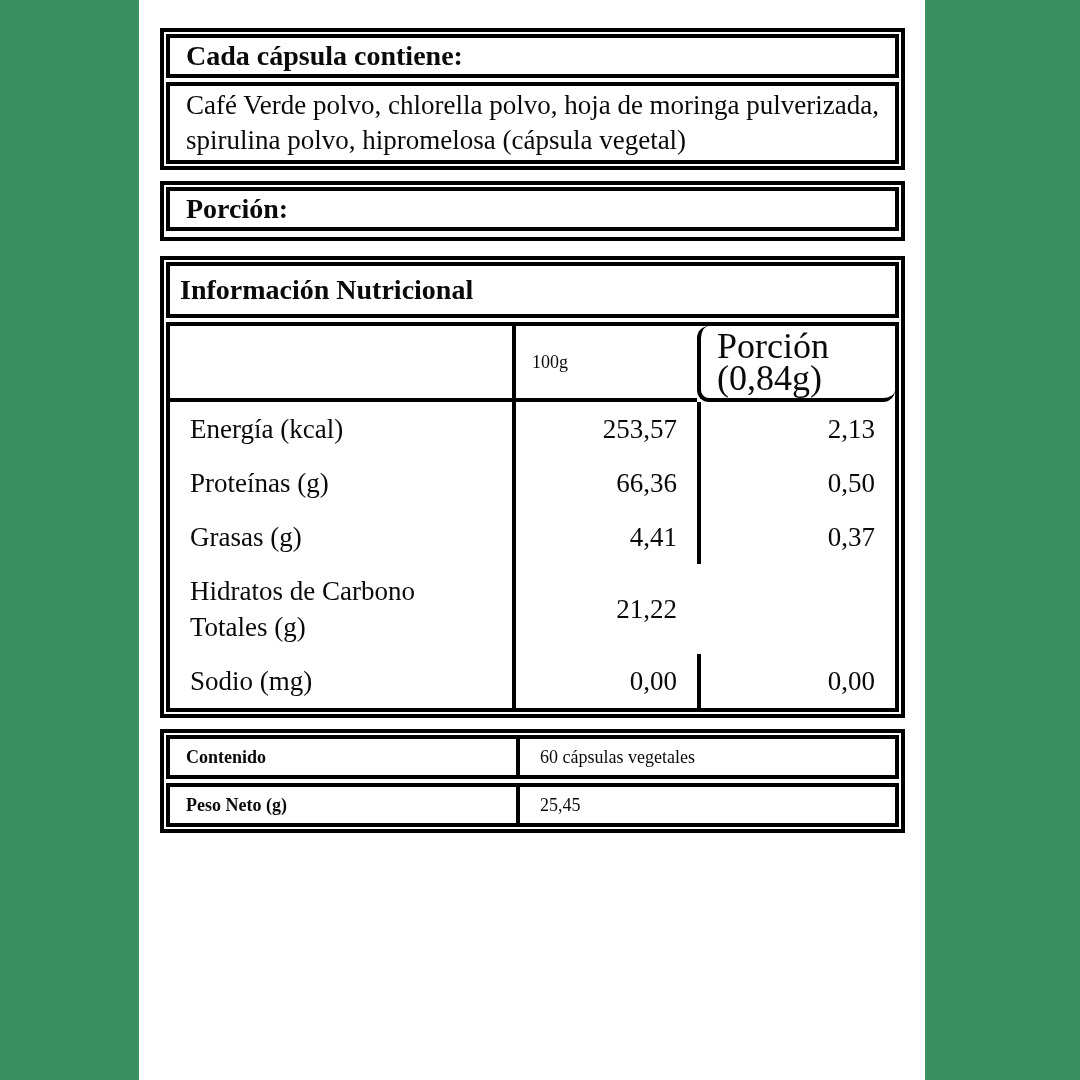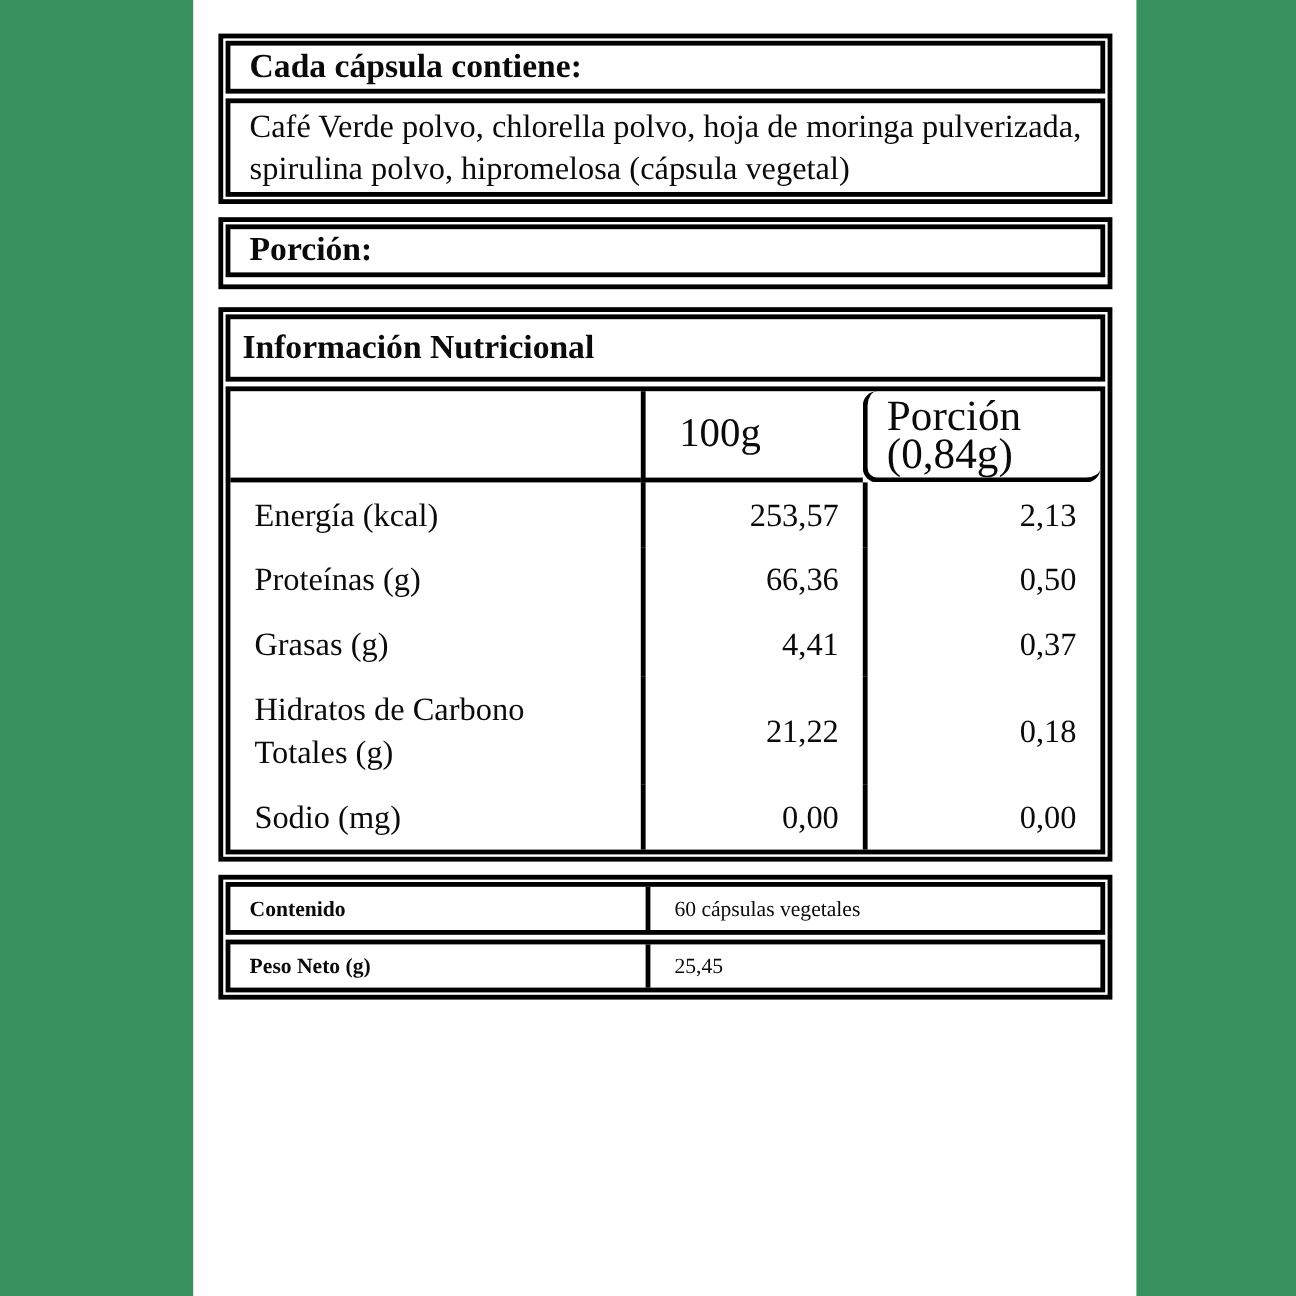--- a/index.html
+++ b/index.html
@@ -5,21 +5,21 @@
   html, body { margin: 0; padding: 0; }
   body {
     width: 1080px; height: 1080px;
     background: #3A9160;
     position: relative;
     font-family: "Liberation Serif", "DejaVu Serif", serif;
     color: #0a0a0a;
     overflow: hidden;
   }
   .panel {
-    position: absolute; left: 161px; top: 0;
+    position: absolute; left: 139px; top: 0;
     width: 786px; height: 1080px;
     background: #ffffff;
   }
   .content { padding: 28px 20px 0 21px; }
 
   
   .sec { border: 4px solid #000; padding: 2px; background: #fff; }
   .sec-h {
     border: 4px solid #000;
     font-weight: bold; font-size: 28px; line-height: 30px;
@@ -41,21 +41,21 @@
     border: 4px solid #000;
     font-weight: bold; font-size: 28px; line-height: 30px;
     text-align: left; padding: 9px 10px;
     margin-bottom: 4px;
   }
   .ntable { border: 4px solid #000; }
   .nrow { display: grid; grid-template-columns: 342px 185px 1fr; }
   .nhead .ncell { border-bottom: 4px solid #000; min-height: 72px; }
   .ncell { display: flex; flex-direction: column; justify-content: center; }
   .c2, .c3 { border-left: 4px solid #000; }
-  .nhead .c2 { padding-left: 28px; font-size: 34px; }
+  .nhead .c2 { padding-left: 16px; font-size: 18px; }
   .nhead .c3 { padding-left: 16px; font-size: 36px; line-height: 32px; white-space: pre-line; border-radius: 12px; }
   .nbodyrow .c1 { padding: 9px 14px 9px 20px; font-size: 27px; line-height: 36px; }
   .nbodyrow .c2, .nbodyrow .c3 { padding: 9px 20px 9px 8px; font-size: 27px; line-height: 36px; text-align: right; justify-content: center; }
 
   
   .frow {
     border: 4px solid #000;
     display: grid; grid-template-columns: 346px 1fr;
     font-size: 18px; line-height: 28px;
   }
@@ -99,21 +99,20 @@
           <div class="ncell c3">0,50</div>
         </div>
         <div class="nrow nbodyrow">
           <div class="ncell c1">Grasas (g)</div>
           <div class="ncell c2">4,41</div>
           <div class="ncell c3">0,37</div>
         </div>
         <div class="nrow nbodyrow">
           <div class="ncell c1">Hidratos de Carbono Totales (g)</div>
           <div class="ncell c2">21,22</div>
-          <div class="ncell c3">0,18</div>
         </div>
         <div class="nrow nbodyrow">
           <div class="ncell c1">Sodio (mg)</div>
           <div class="ncell c2">0,00</div>
           <div class="ncell c3">0,00</div>
         </div>
       </div>
     </div>
 
     <div class="sec">

